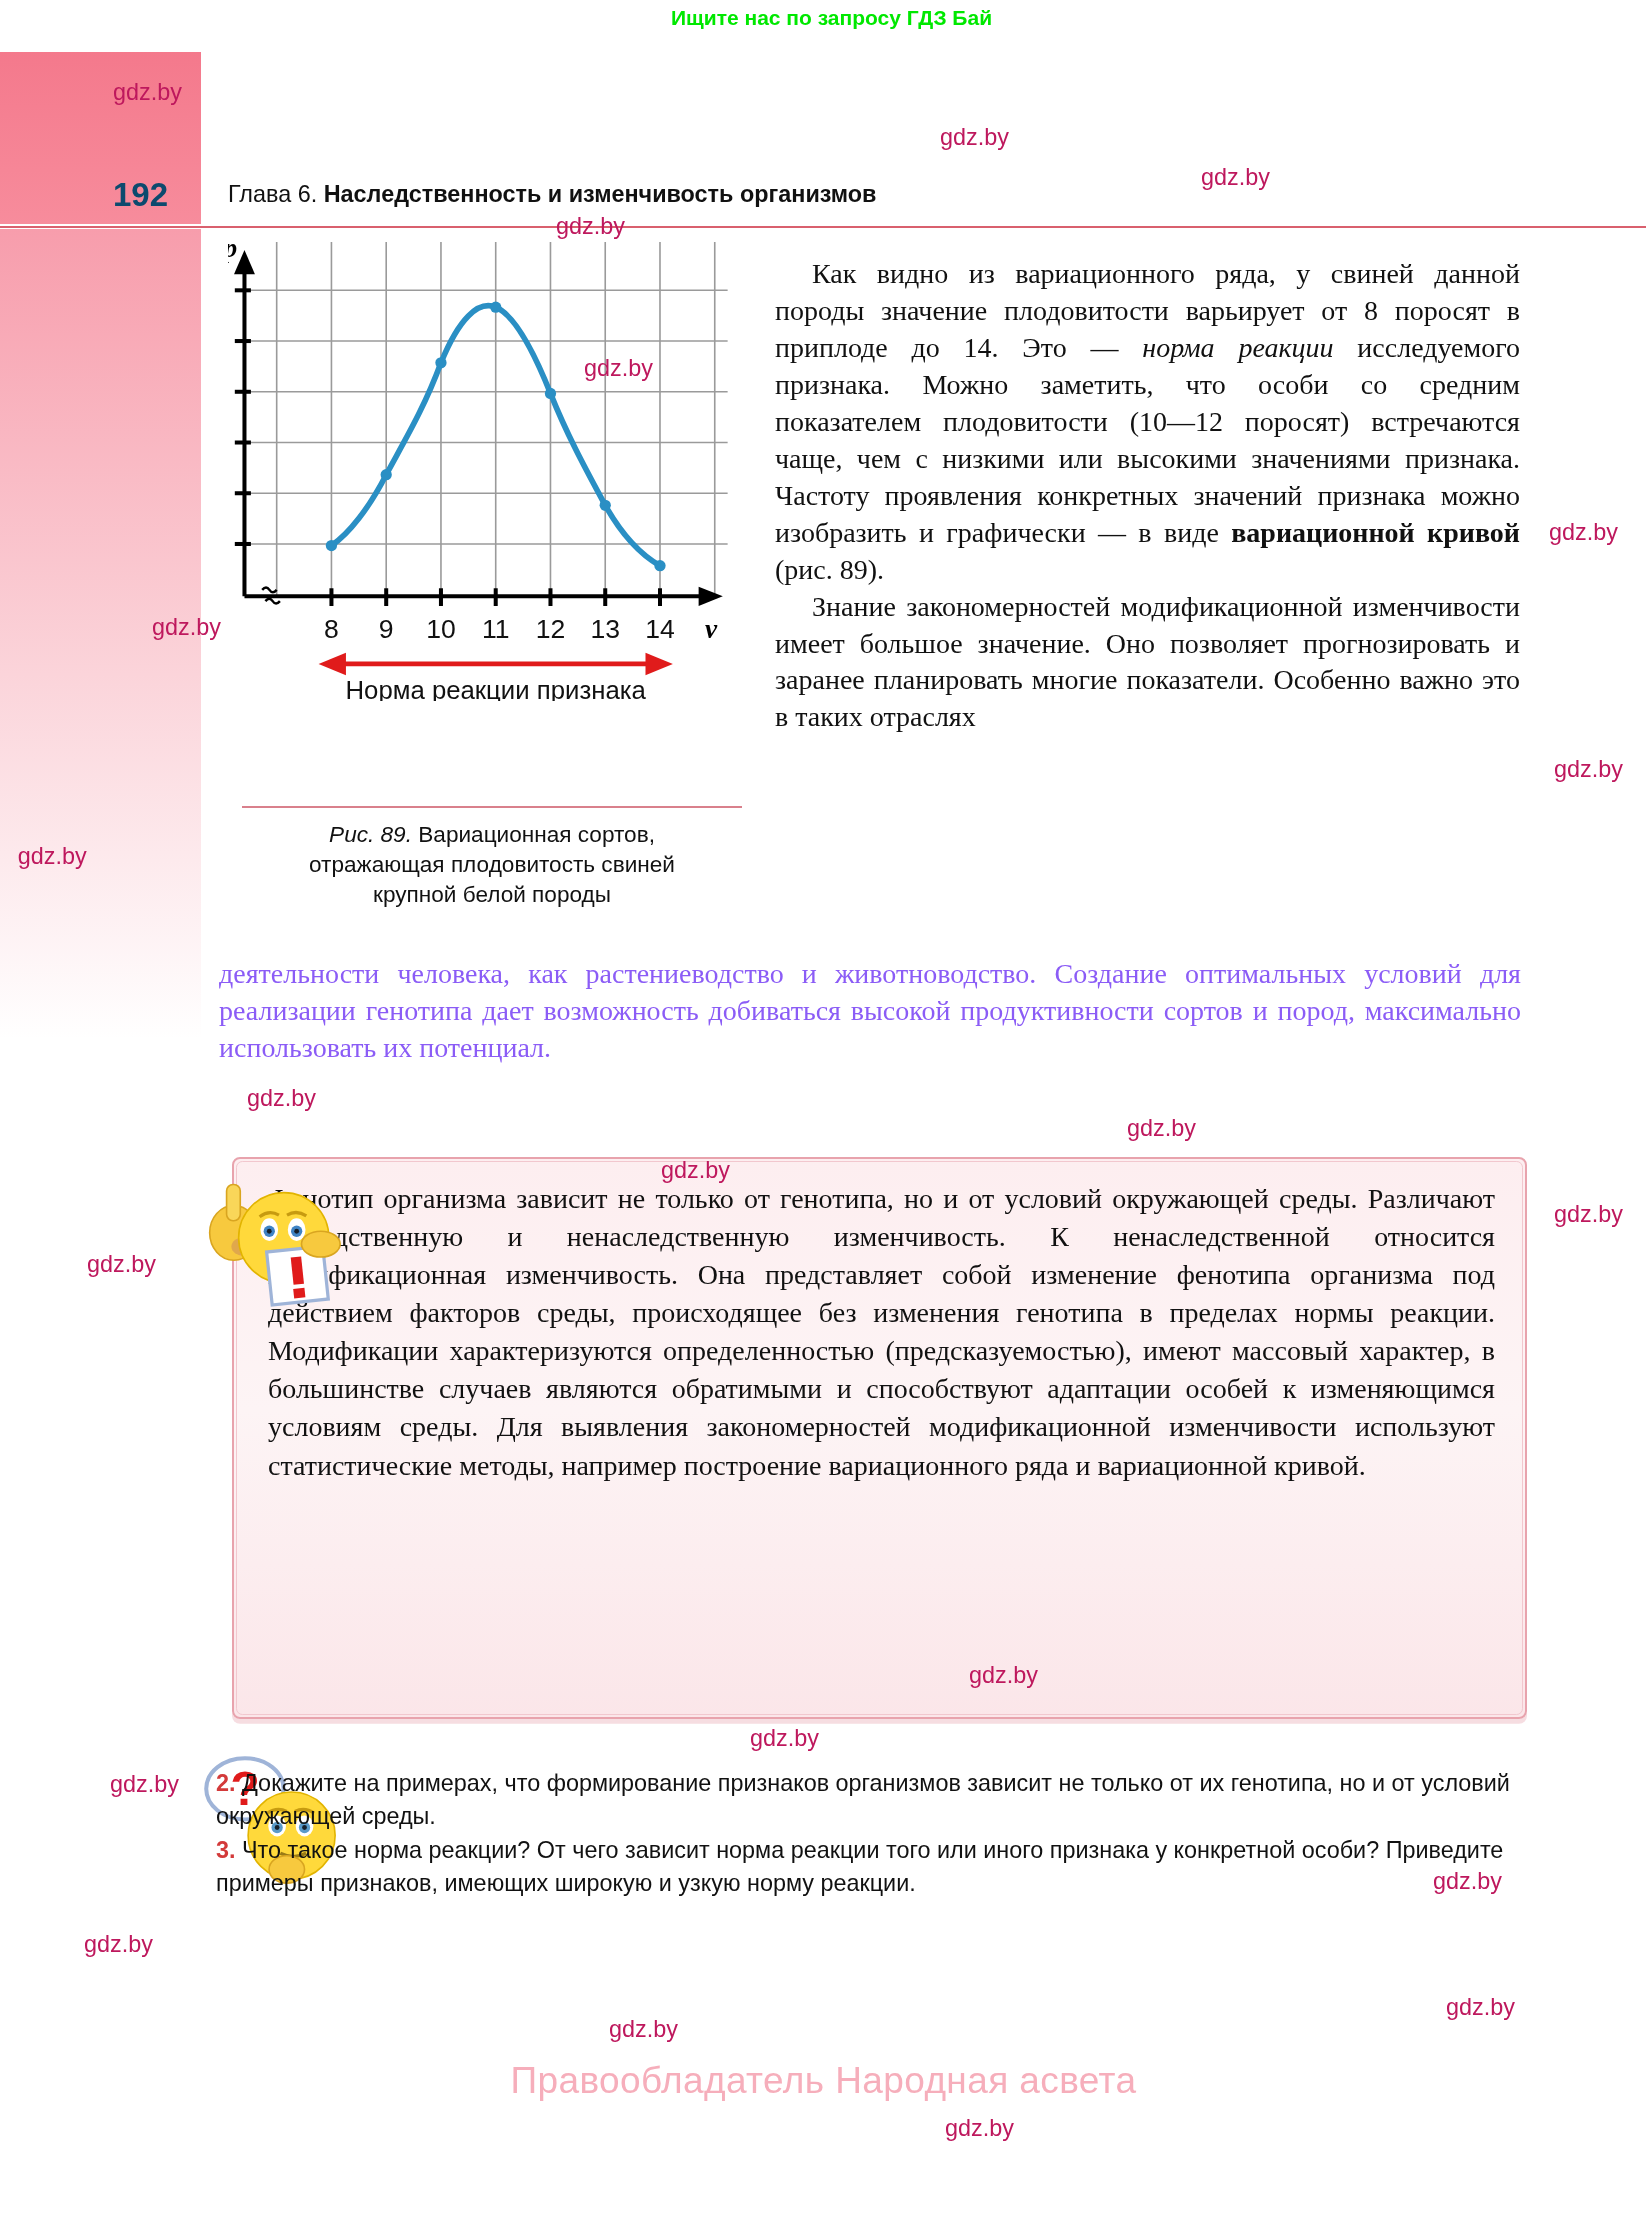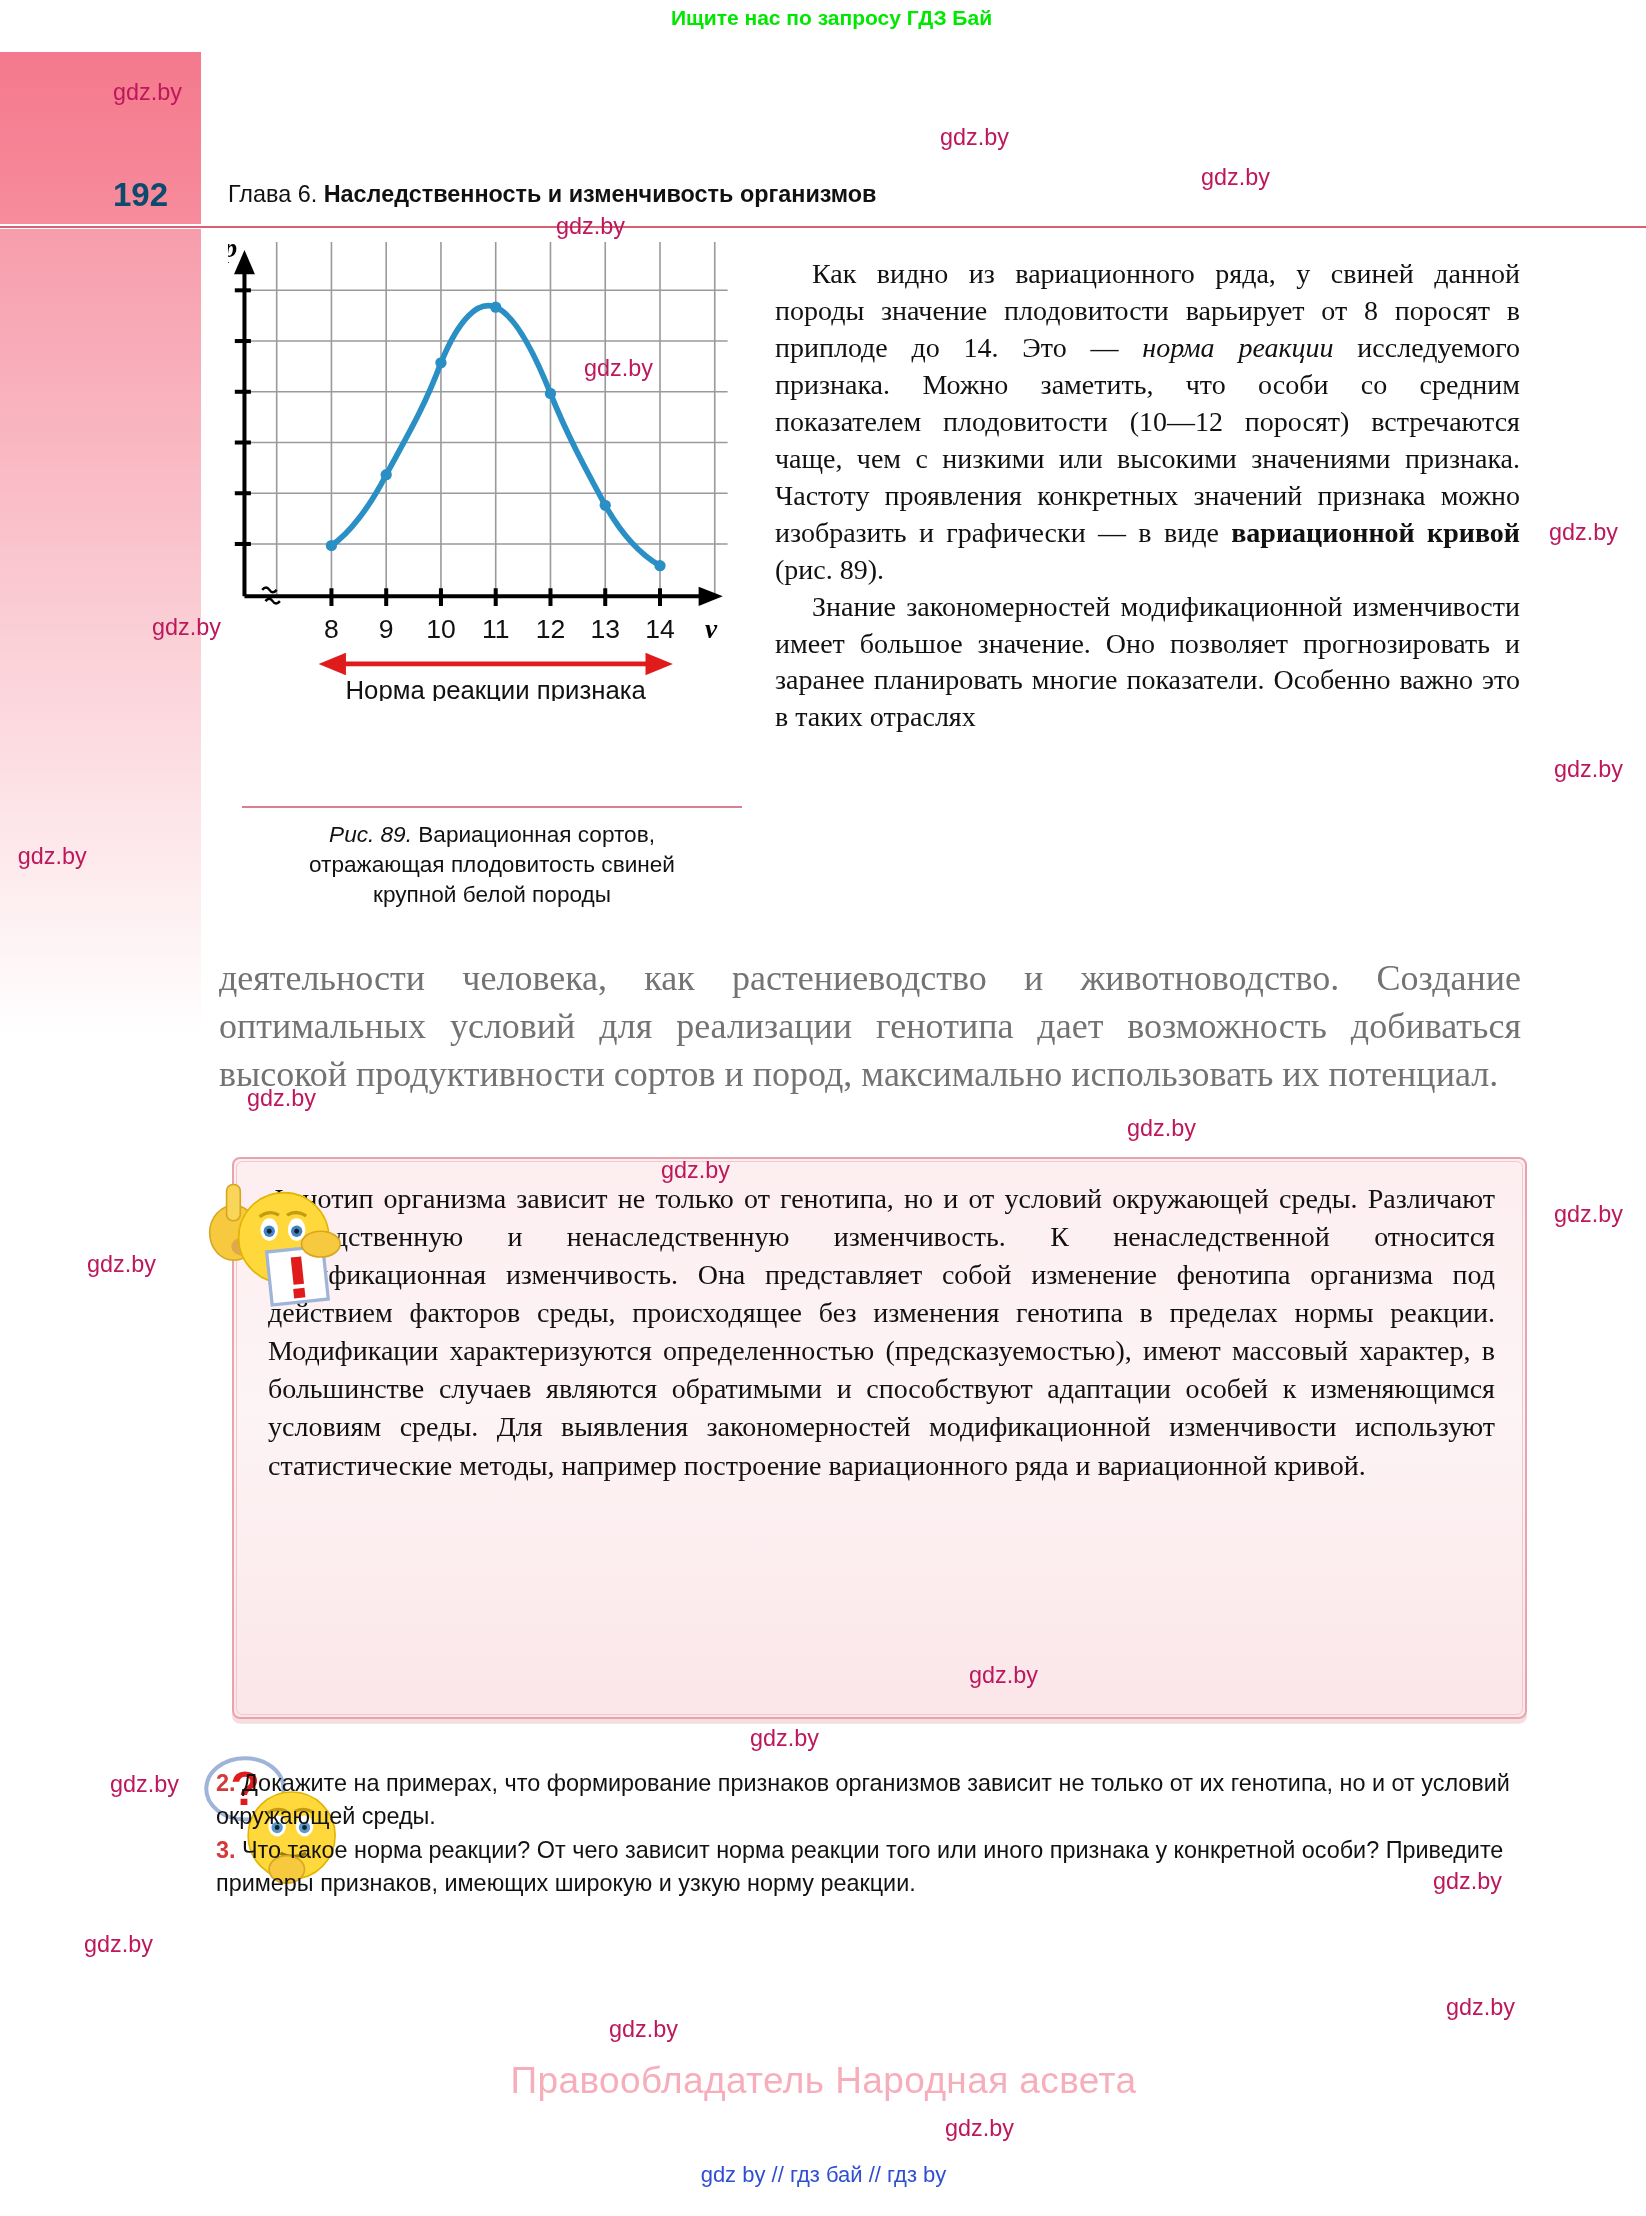--- a/index.html
+++ b/index.html
@@ -104,24 +104,24 @@
     color: #111;
   }
   .col-right p { margin: 0; text-indent: 37px; }
   .col-right .it { font-style: italic; }
   .col-right .bold { font-weight: bold; }
 
   .full-par {
     position: absolute;
     left: 219px; top: 955px;
     width: 1302px;
-    font-size: 36px;
+    font-size: 28px;
     line-height: 1.33;
     text-align: justify;
-    color: #737373;
+    color: #8b5cf6;
   }
   .full-par p { margin: 0; text-indent: 0; }
 
   
   .callout {
     position: absolute;
     left: 232px; top: 1157px;
     width: 1291px; height: 558px;
     border: 2.4px solid #e8a3ad;
     border-radius: 8px;
@@ -386,21 +386,20 @@
   <div class="questions">
     <div class="q-block">
       <span class="qnum">2.</span><span> Докажите на примерах, что формирование признаков организмов зависит не только от их генотипа, но и от условий окружающей среды.</span>
     </div>
     <div class="q-block">
       <span class="qnum">3.</span><span> Что такое норма реакции? От чего зависит норма реакции того или иного признака у конкретной особи? Приведите примеры признаков, имеющих широкую и узкую норму реакции.</span>
     </div>
   </div>
 
   <div class="holder">Правообладатель Народная асвета</div>
-  <div class="footer-links">gdz by  //  гдз бай  //  гдз by</div>
 
   <div id="watermark-layer">
       <div class="wm" style="left: 113px; top: 79px; font-size: 23.4px;">gdz.by</div>
       <div class="wm" style="left: 940px; top: 124px; font-size: 23.4px;">gdz.by</div>
       <div class="wm" style="left: 1201px; top: 164px; font-size: 23.4px;">gdz.by</div>
       <div class="wm" style="left: 556px; top: 213px; font-size: 23.4px;">gdz.by</div>
       <div class="wm" style="left: 584px; top: 355px; font-size: 23.4px;">gdz.by</div>
       <div class="wm" style="left: 152px; top: 614px; font-size: 23.4px;">gdz.by</div>
       <div class="wm" style="left: 1549px; top: 519px; font-size: 23.4px;">gdz.by</div>
       <div class="wm" style="left: 1554px; top: 756px; font-size: 23.4px;">gdz.by</div>

